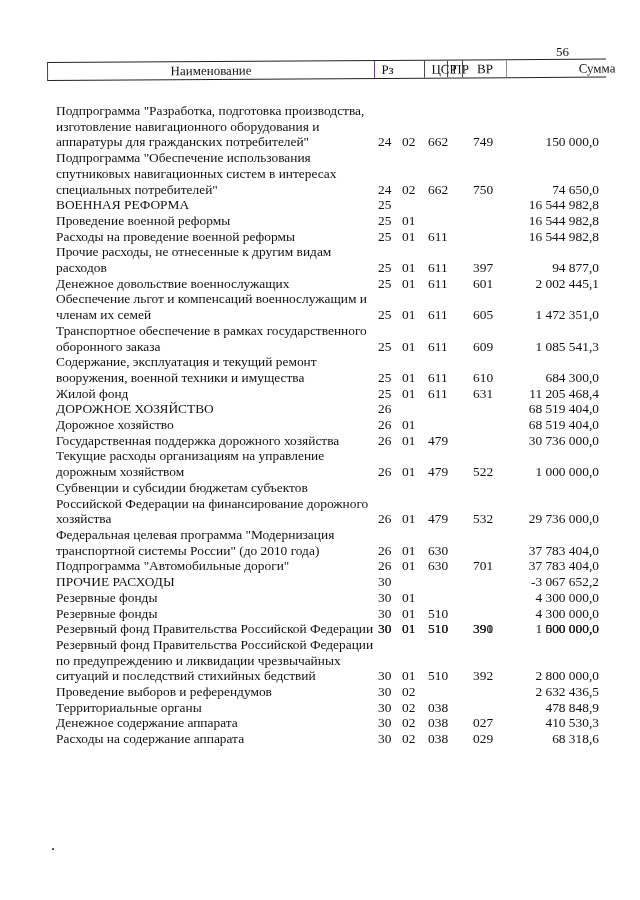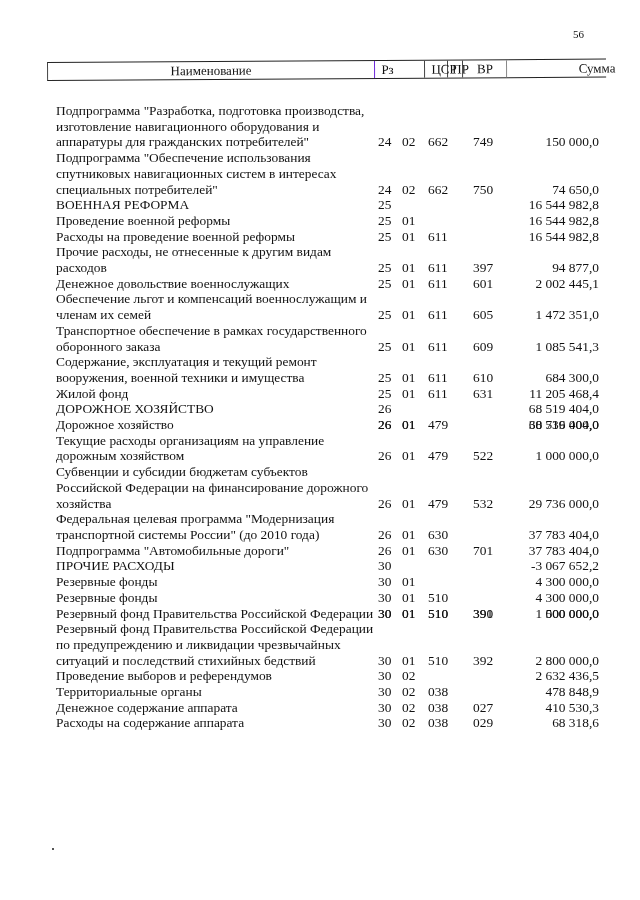--- a/index.html
+++ b/index.html
@@ -2,23 +2,22 @@
 <html><head>
 <meta charset="utf-8">
 <style>
   html, body { margin: 0; padding: 0; background: #ffffff; }
   body {
     width: 640px; height: 900px; position: relative; overflow: hidden;
     font-family: "Liberation Serif", "DejaVu Serif", serif;
     color: #111;
   }
   .page-number {
-    position: absolute; left: 556px; top: 28px;
-    font-size: 11px;
-    margin-left: 17px;
+    position: absolute; left: 556px; top: 44px;
+    font-size: 13px;
   }
   .header {
     position: absolute; left: 47px; top: 62px; width: 558px; height: 17px;
     border-top: 1px solid #222; border-bottom: 1px solid #222; border-left: 1px solid #444;
     transform: rotate(-0.35deg); transform-origin: left top;
     font-size: 13px;
   }
   .header .hcell {
     position: absolute; top: 0; height: 17px; line-height: 17px; text-align: center;
   }
@@ -188,20 +187,21 @@
       <span class="name">Дорожное хозяйство</span>
       <div class="codes">
         <span class="c rz">26</span>
         <span class="c pr">01</span>
         <span class="c csr"></span>
         <span class="c vr"></span>
         <span class="c sum">68 519 404,0</span>
       </div>
     </div>
     <div class="row">
+      <span class="name">Государственная поддержка дорожного хозяйства</span>
       <div class="codes">
         <span class="c rz">26</span>
         <span class="c pr">01</span>
         <span class="c csr">479</span>
         <span class="c vr"></span>
         <span class="c sum">30 736 000,0</span>
       </div>
     </div>
     <div class="row">
       <span class="name">Текущие расходы организациям на управление дорожным хозяйством</span>

